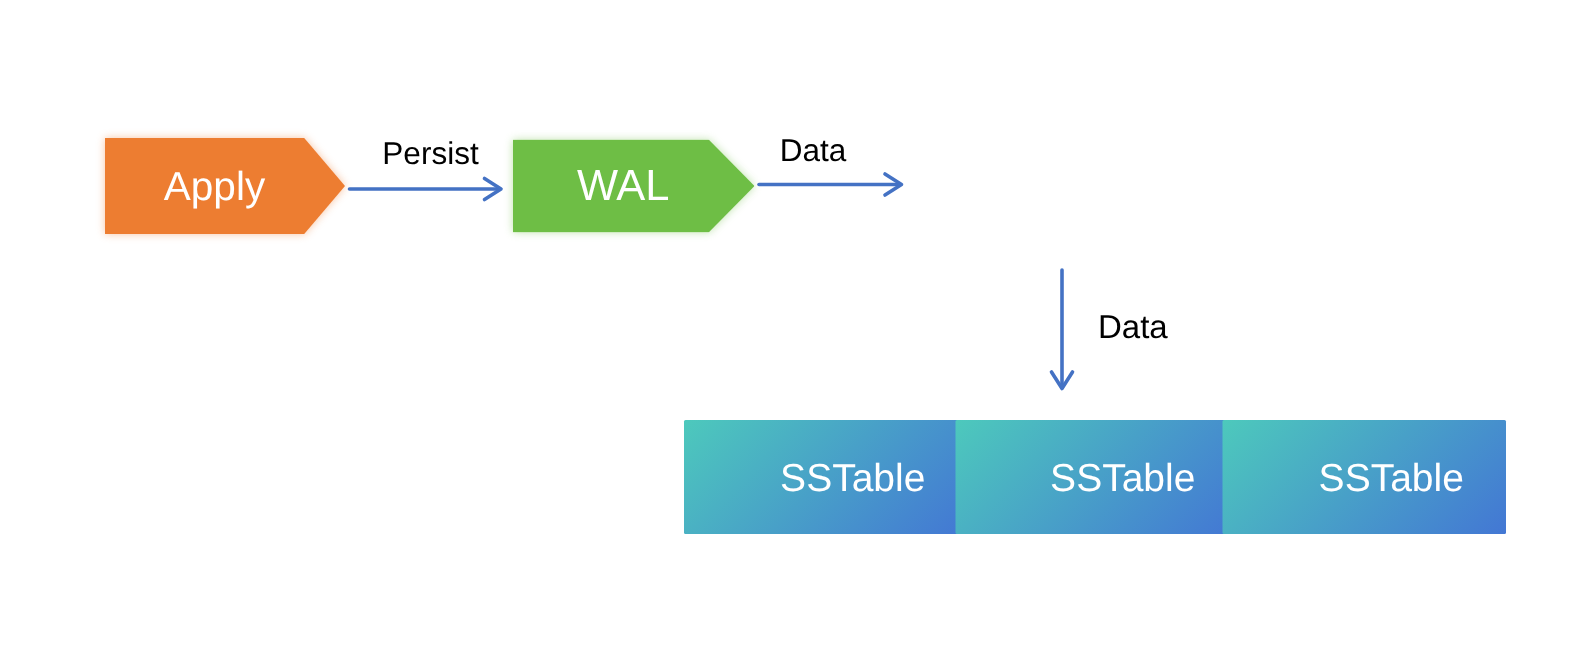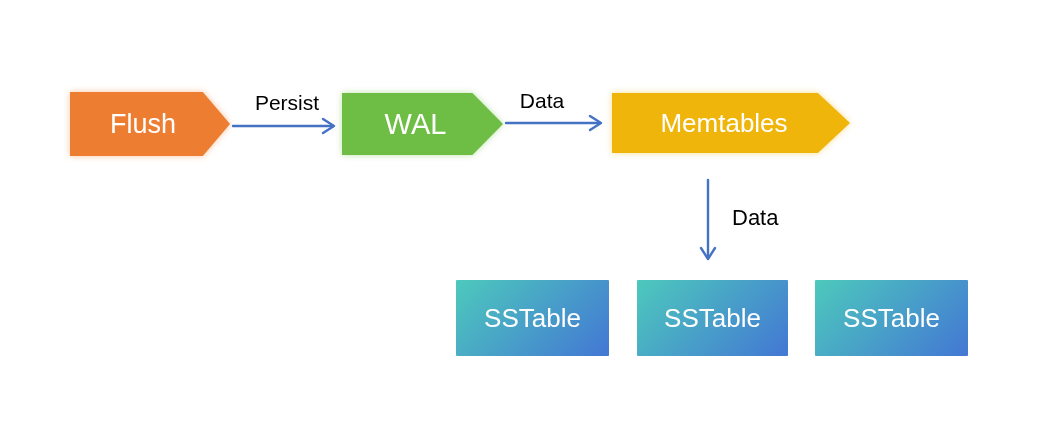--- a/index.html
+++ b/index.html
@@ -59,30 +59,31 @@
     position: absolute;
     top: 280px;
     height: 76px;
     background: linear-gradient(135deg, var(--sstable-start, #4DC9BC) 0%, var(--sstable-end, #4377D4) 100%);
     color: var(--shape-text, #FFFFFF);
     display: flex;
     align-items: center;
     justify-content: center;
     font-size: 26px;
     border-radius: 1px;
+    padding-left: 36px;
   }
 </style>
 </head>
 <body>
 
 <div class="canvas">
 
   <div class="glow glow-orange" style="left:70px; top:92px; width:160px; height:64px;">
     <div class="pent pent-data">
-      <span>Flush</span>
+      <span>Apply</span>
     </div>
   </div>
 
   <svg class="arrow" style="left:231px; top:117px;" width="112" height="18" viewBox="0 0 112 18">
     <line x1="2" y1="9" x2="101" y2="9"></line>
     <path d="M92 2 L103 9 L92 16"></path>
   </svg>
   <div class="edge-label" style="left:237px; top:91px; width:100px;">Persist</div>
 
   <div class="glow glow-green" style="left:342px; top:93px; width:161px; height:62px;">
@@ -90,25 +91,20 @@
       <span>WAL</span>
     </div>
   </div>
 
   <svg class="arrow" style="left:504px; top:114px;" width="106" height="18" viewBox="0 0 106 18">
     <line x1="2" y1="9" x2="95" y2="9"></line>
     <path d="M86 2 L97 9 L86 16"></path>
   </svg>
   <div class="edge-label" style="left:492px; top:89px; width:100px;">Data</div>
 
-  <div class="glow glow-gold" style="left:612px; top:93px; width:238px; height:60px;">
-    <div class="pent pent-memtables">
-      <span>Memtables</span>
-    </div>
-  </div>
 
   <svg class="arrow" style="left:699px; top:178px;" width="18" height="90" viewBox="0 0 18 90">
     <line x1="9" y1="2" x2="9" y2="79"></line>
     <path d="M2 70 L9 81 L16 70"></path>
   </svg>
   <div class="edge-label" style="left:732px; top:206px; font-size:22px;">Data</div>
 
   <div class="sstable" style="left:456px; width:153px;">
     <span>SSTable</span>
   </div>

